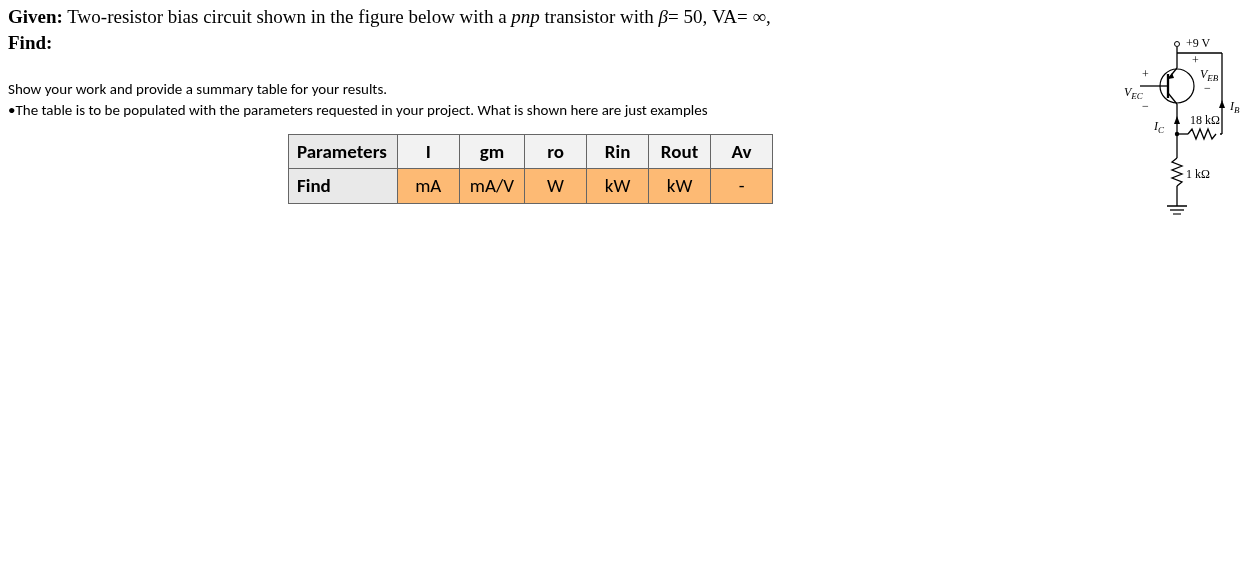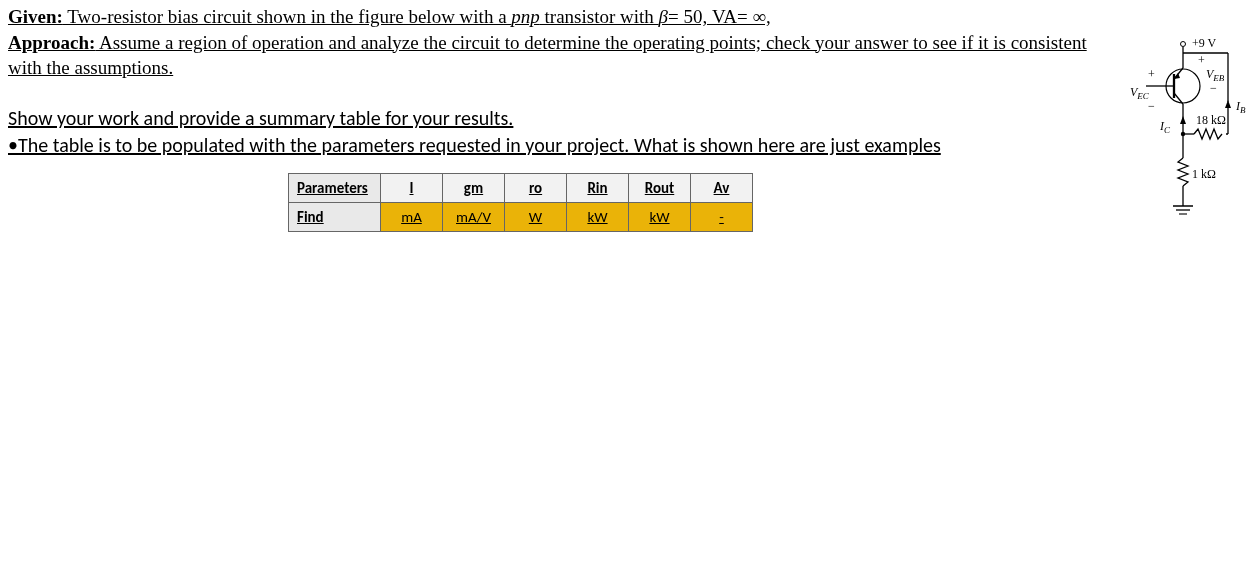--- a/index.html
+++ b/index.html
@@ -9,85 +9,82 @@
       line-height: 1.35;
       color: #000;
       background: #fff;
       width: 1257px;
       height: 565px;
       position: relative;
       padding: 4px 8px;
     }
     .content-main {
       width: 1095px;
-      text-decoration: underline;
     }
     .line { display: block; }
     .bold { font-weight: bold; }
     .italic { font-style: italic; }
     .section-gap { margin-top: 24px; }
     .instructions {
       font-family: Calibri, Arial, sans-serif;
-      font-size: 20px;
+      font-size: 15px;
       width: 1100px;
     }
     .instructions .underline { text-decoration: underline; }
     .instructions p { margin: 0; }
     .just { text-align: justify; }
     .bullet { padding-left: 0; }
     .table-wrap {
       margin-top: 14px;
       margin-left: 280px;
     }
     table {
       border-collapse: collapse;
       font-family: Calibri, Arial, sans-serif;
-      font-size: 15px;
+      font-size: 19px;
     }
     th, td {
       border: 1px solid #666;
       padding: 4px 10px;
       text-align: center;
       min-width: 62px;
       height: 26px;
     }
     th {
       background: #e9e9e9;
       font-weight: bold;
       text-align: left;
       padding-left: 8px;
       min-width: 92px;
     }
     tr:first-child td { font-weight: bold; background: #f2f2f2; }
-    tr:nth-child(2) td { background: #eab308; }
+    tr:nth-child(2) td { background: #fdba74; }
 
     
     .figure {
       position: absolute;
       top: 38px;
-      right: 4px;
+      right: 10px;
       width: 155px;
       height: 200px;
       font-family: "Times New Roman", serif;
       font-size: 13px;
     }
     .figure text { font-family: "Times New Roman", serif; }
   </style>
 </head>
 <body>
 
 <div class="content-main">
   <span class="line">
     <span class="bold">Given:</span><span> Two-resistor bias circuit shown in the figure below with a </span><span class="italic">pnp</span><span> transistor with </span><span class="italic">β</span><span>= 50, VA= ∞,</span>
   </span>
 
+  <span class="line bold">Find:</span>
 
-  <span class="line">
-    <span class="bold">Approach:</span><span> Assume a region of operation and analyze the circuit to determine the operating points; check your answer to see if it is consistent with the assumptions.</span>
-  </span>
 
   <div class="instructions section-gap">
     <p>Show your work and provide a summary table for your results.</p>
     <p class="bullet just">•The table is to be populated with the parameters requested in your project. What is shown here are just examples</p>
   </div>
 
   <div class="table-wrap">
     <table>
       <tbody>
           <tr>

